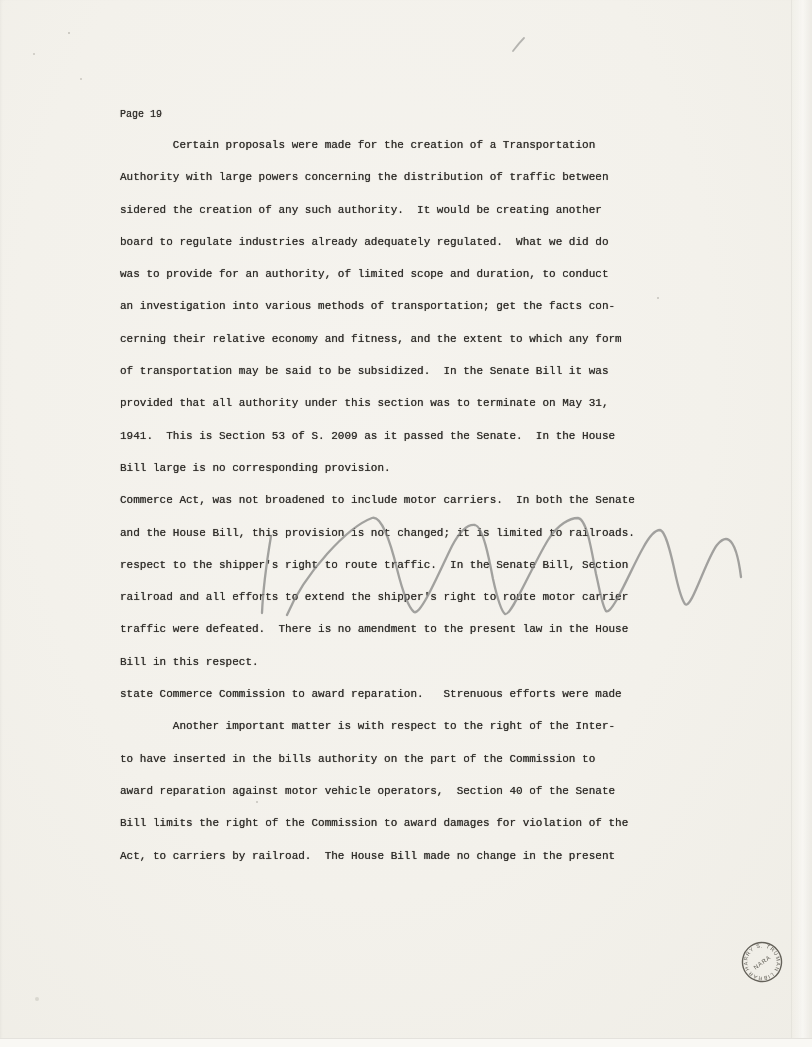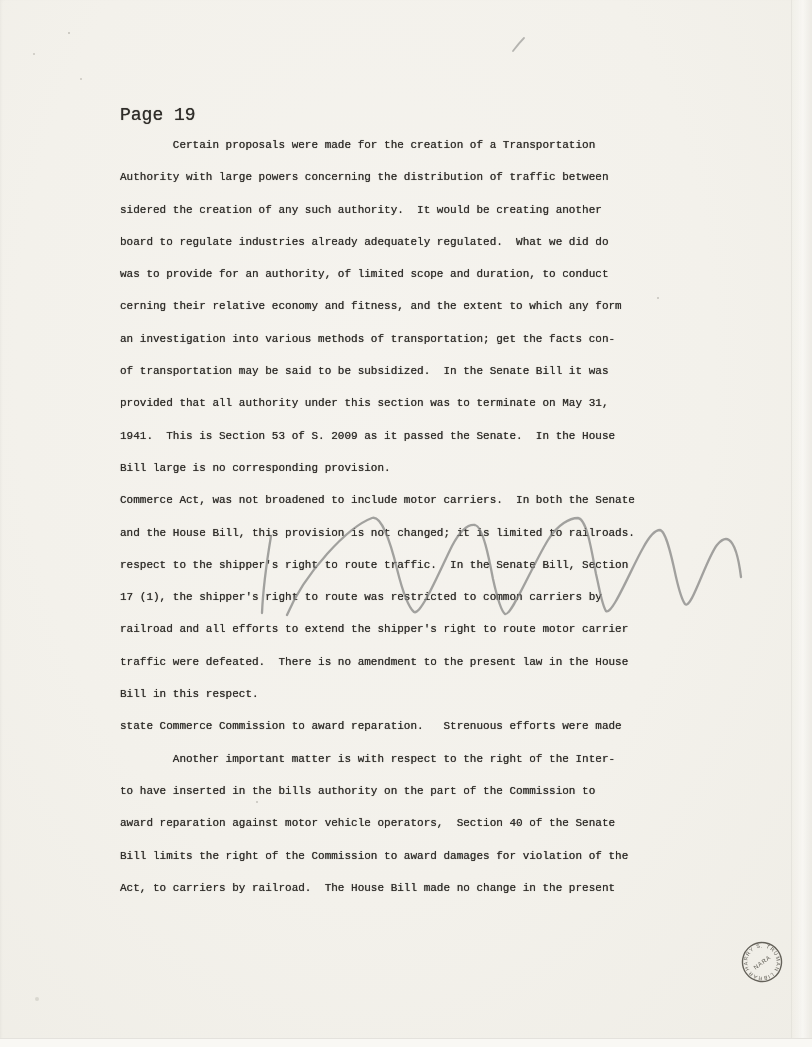--- a/index.html
+++ b/index.html
@@ -8,21 +8,21 @@
     width:812px;height:1047px;
     margin:0;
     background:radial-gradient(ellipse at 45% 35%, #f5f3ee 0%, #f3f1eb 55%, #efede6 100%);
     overflow:hidden;
     font-family:"Liberation Mono", monospace;
     color:#2f2d29;
     box-shadow:inset 2px 0 4px -2px rgba(0,0,0,0.06);
   }
   .page-label{
     position:absolute;left:120px;top:105px;
-    font-size:18px;line-height:20px;white-space:pre;
+    font-size:10px;line-height:20px;white-space:pre;
     text-shadow:0 0 0.7px rgba(47,45,41,0.85);
   }
   .body-text{position:absolute;left:120px;top:129px;width:665px;}
   .line{
     height:32.3px;line-height:32.3px;
     font-size:11px;white-space:pre;
     text-shadow:0 0 0.7px rgba(47,45,41,0.85);
   }
   .pencil-layer{position:absolute;left:0;top:0;width:812px;height:1047px;pointer-events:none;}
   .pencil{fill:none;stroke:#81817f;stroke-width:2.3;stroke-linecap:round;stroke-linejoin:round;opacity:0.72;}
@@ -59,30 +59,29 @@
 <div class="sheet">
 
   <div class="page-label">Page 19</div>
 
   <div class="body-text">
       <div class="line">        Certain proposals were made for the creation of a Transportation</div>
       <div class="line">Authority with large powers concerning the distribution of traffic between</div>
       <div class="line">sidered the creation of any such authority.  It would be creating another</div>
       <div class="line">board to regulate industries already adequately regulated.  What we did do</div>
       <div class="line">was to provide for an authority, of limited scope and duration, to conduct</div>
+      <div class="line">an investigation into various methods of transportation; get the facts con-</div>
       <div class="line">cerning their relative economy and fitness, and the extent to which any form</div>
-      <div class="line">an investigation into various methods of transportation; get the facts con-</div>
       <div class="line">of transportation may be said to be subsidized.  In the Senate Bill it was</div>
       <div class="line">provided that all authority under this section was to terminate on May 31,</div>
       <div class="line">1941.  This is Section 53 of S. 2009 as it passed the Senate.  In the House</div>
       <div class="line">Bill large is no corresponding provision.</div>
       <div class="line">Commerce Act, was not broadened to include motor carriers.  In both the Senate</div>
       <div class="line">and the House Bill, this provision is not changed; it is limited to railroads.</div>
       <div class="line">respect to the shipper's right to route traffic.  In the Senate Bill, Section</div>
-      <div class="line">17 (1), the shipper's right to route was restricted to common carriers by</div>
       <div class="line">railroad and all efforts to extend the shipper's right to route motor carrier</div>
       <div class="line">traffic were defeated.  There is no amendment to the present law in the House</div>
       <div class="line">Bill in this respect.</div>
       <div class="line">state Commerce Commission to award reparation.   Strenuous efforts were made</div>
       <div class="line">        Another important matter is with respect to the right of the Inter-</div>
       <div class="line">to have inserted in the bills authority on the part of the Commission to</div>
       <div class="line">award reparation against motor vehicle operators,  Section 40 of the Senate</div>
       <div class="line">Bill limits the right of the Commission to award damages for violation of the</div>
       <div class="line">Act, to carriers by railroad.  The House Bill made no change in the present</div>
     </div>

